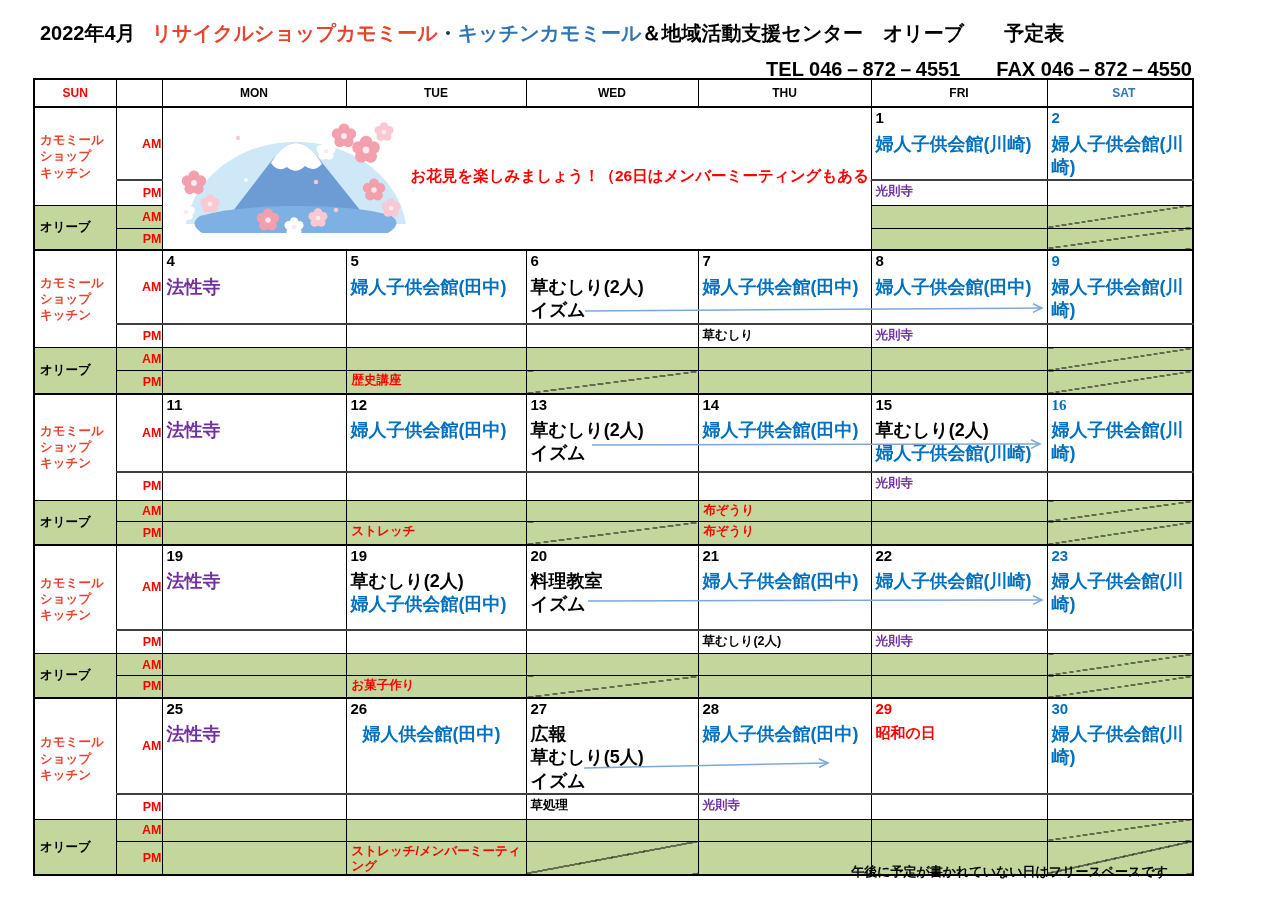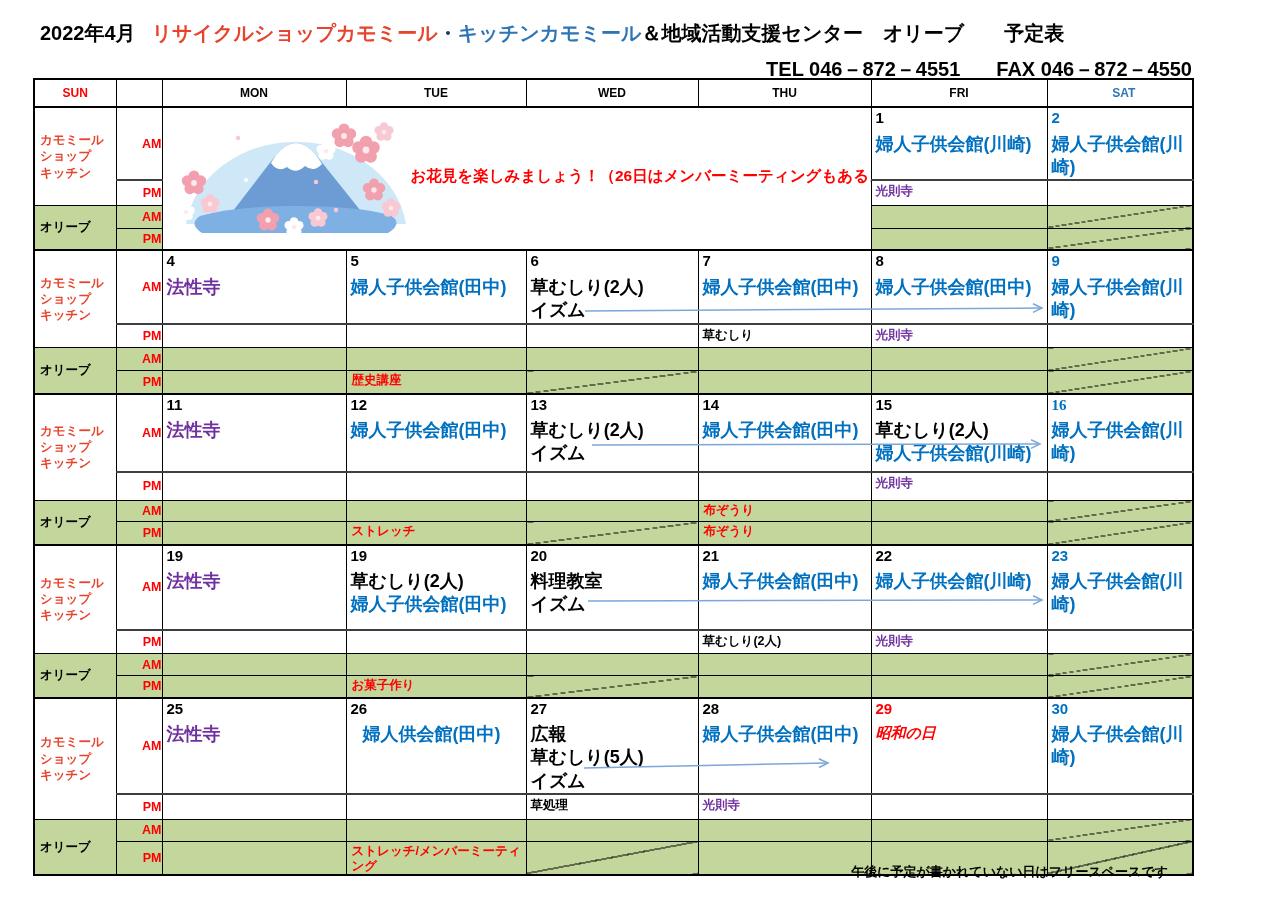--- a/index.html
+++ b/index.html
@@ -420,21 +420,21 @@
             <div class="entry first" style="color: rgb(0, 0, 0);">広報</div>
             <div class="entry" style="color: rgb(0, 0, 0);">草むしり(5人)</div>
             <div class="entry" style="color: rgb(0, 0, 0);">イズム</div>
           </td>
           <td class="daycell">
             <div class="num" style="color: rgb(0, 0, 0);">28</div>
             <div class="entry first" style="color: rgb(0, 112, 192);">婦人子供会館(田中)</div>
           </td>
           <td class="daycell">
             <div class="num" style="color: rgb(255, 0, 0);">29</div>
-            <div class="entry first big" style="color: rgb(255, 0, 0); font-style: italic;">昭和の日</div>
+            <div class="entry first big" style="color: rgb(255, 0, 0);">昭和の日</div>
           </td>
           <td class="daycell">
             <div class="num" style="color: rgb(0, 112, 192);">30</div>
             <div class="entry first" style="color: rgb(0, 112, 192);">婦人子供会館(川崎)</div>
           </td>
         </tr>
         <tr class="pmrow" style="height: 25px;">
           <td class="ampm">PM</td>
           <td class="daycell"></td>
           <td class="daycell"></td>

